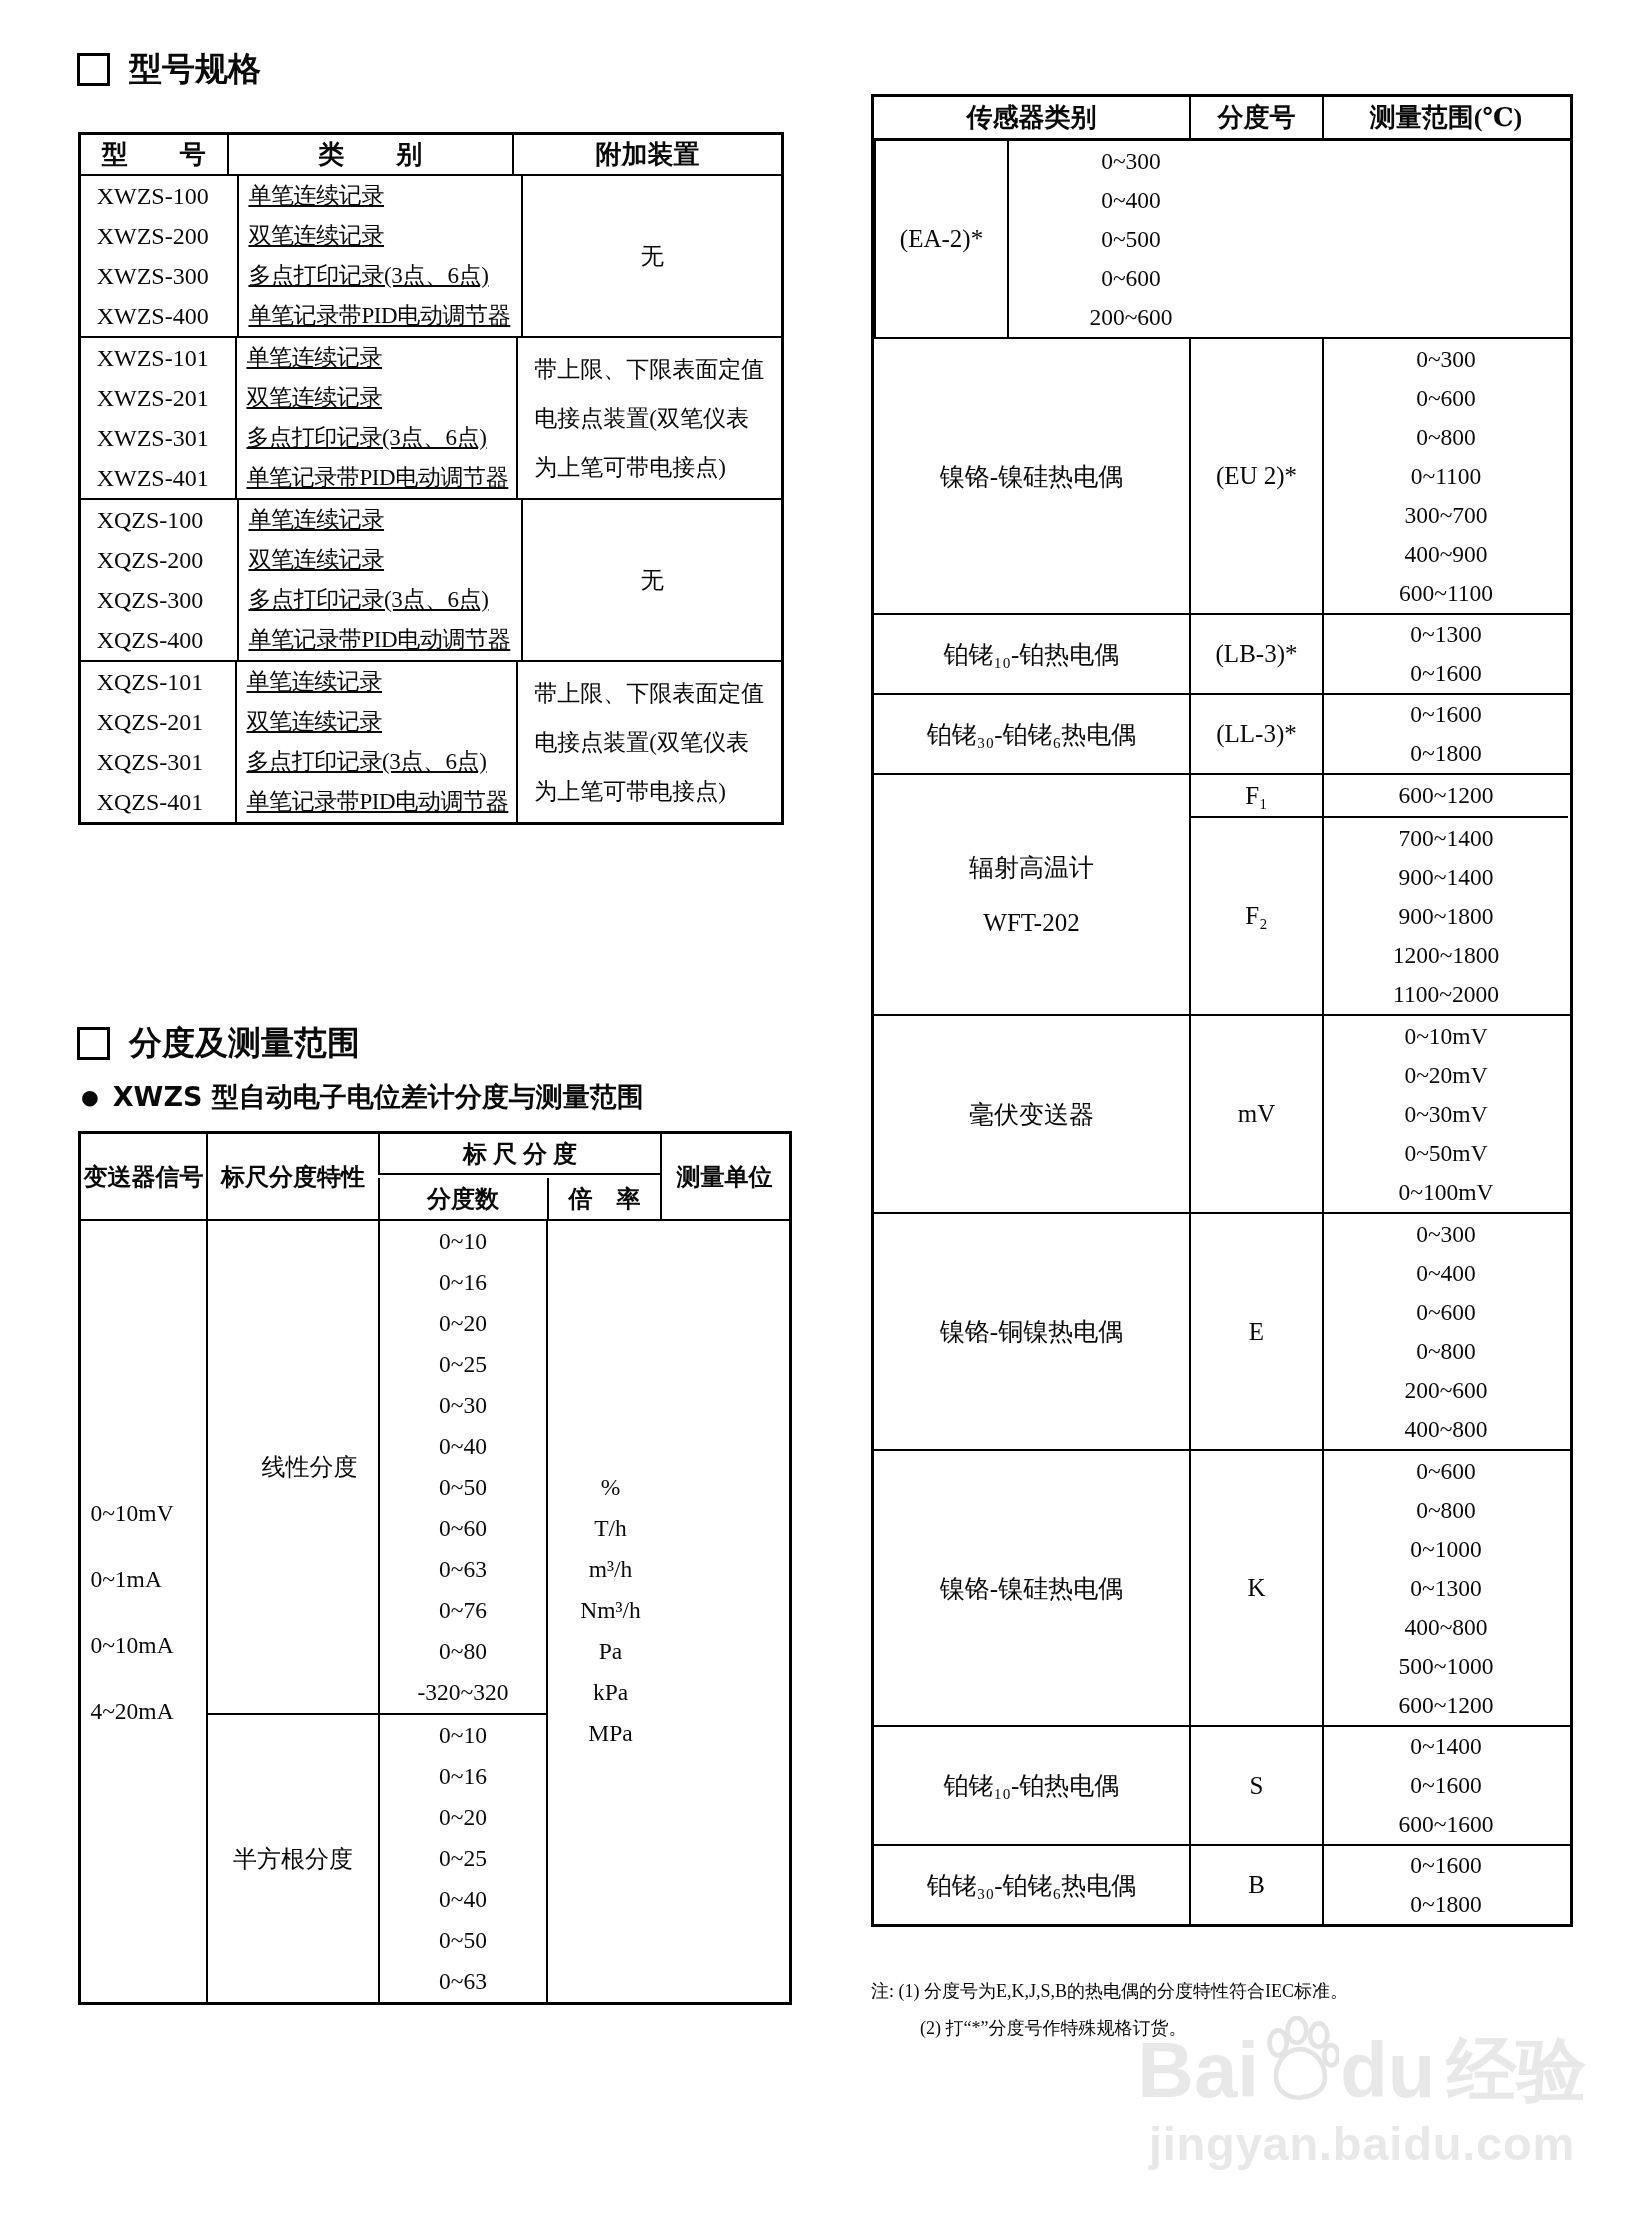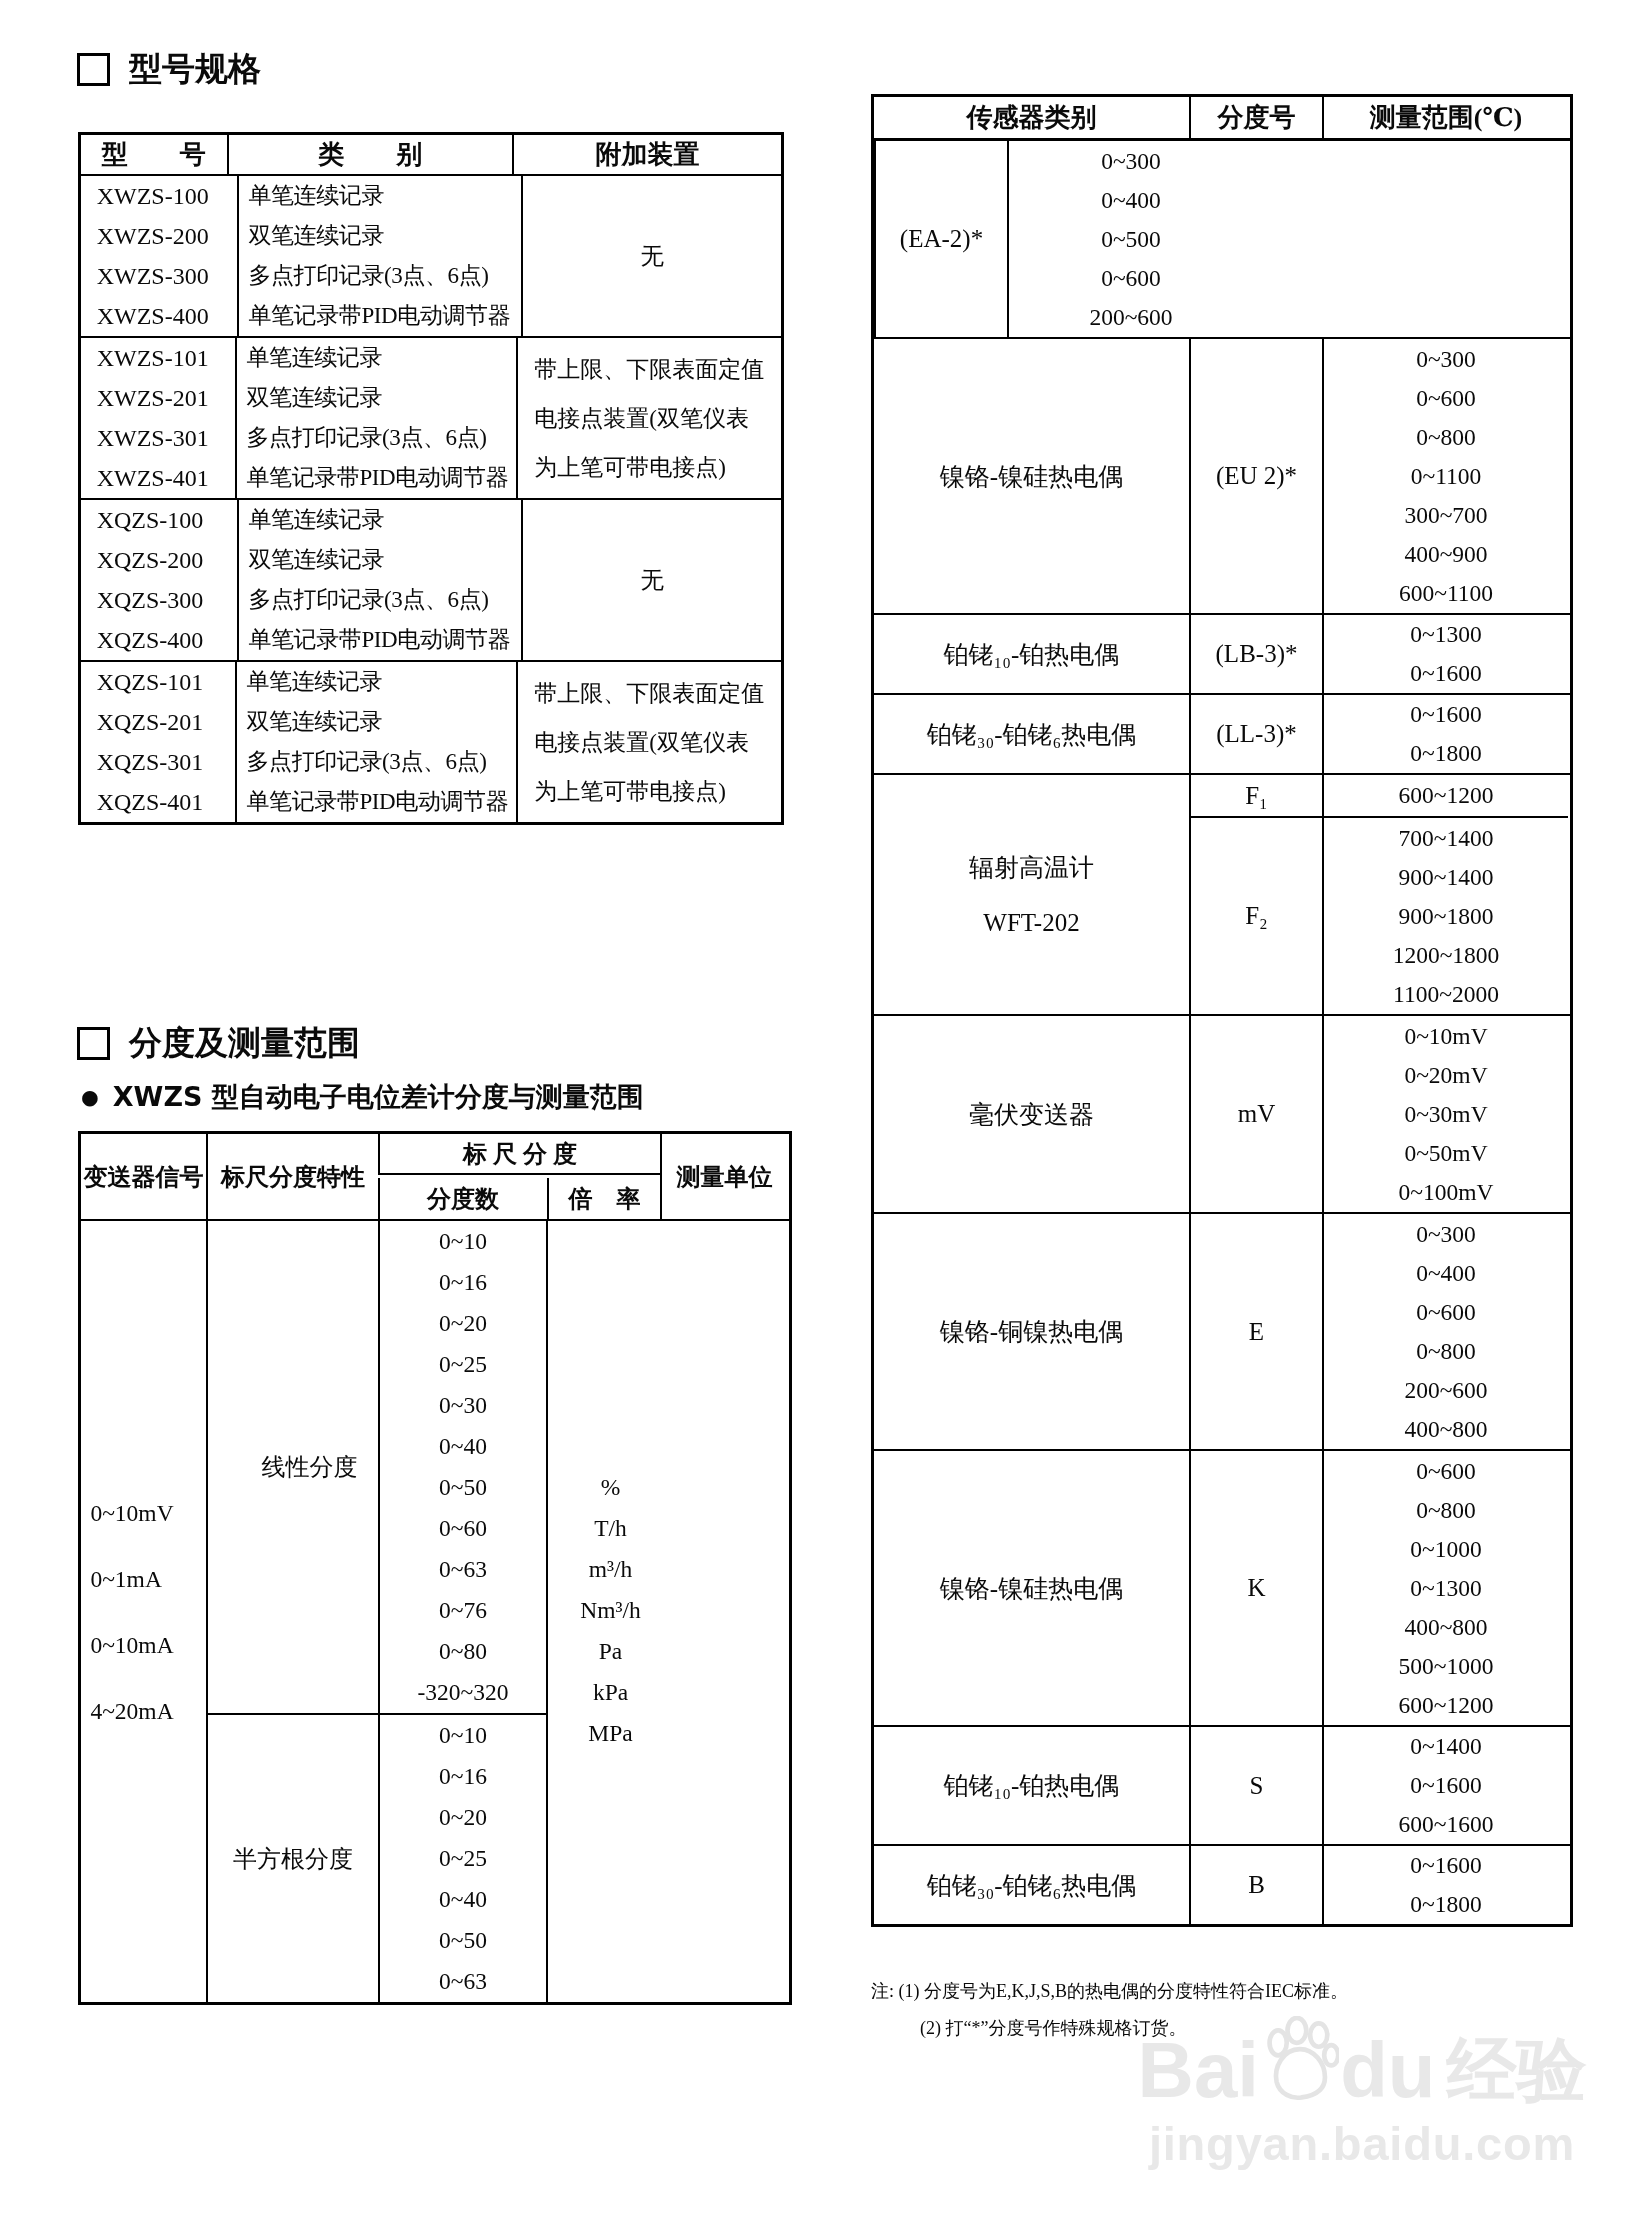--- a/index.html
+++ b/index.html
@@ -16,21 +16,21 @@
   
   #table1{left:78px;top:132px;width:706px;}
   #table1 .hrow{display:flex;height:39px;border-bottom:2.3px solid #000;font-weight:bold;font-size:26px;}
   #table1 .hrow .cell{display:flex;align-items:center;justify-content:center;}
   .t1c1{width:146px;}
   .t1c2{width:284px;border-left:2.3px solid #000;}
   .t1c3{width:268px;border-left:2.3px solid #000;}
   .t1-group{display:flex;height:160px;}
   .t1-group + .t1-group{border-top:2.3px solid #000;}
   .models{padding-left:15.7px;line-height:40px;font-size:24px;display:flex;align-items:center;}
-  .cats{padding-left:9.4px;line-height:40px;font-size:23px;display:flex;align-items:center;letter-spacing:-0.4px;}
+  .cats{padding-left:9.4px;line-height:40px;font-size:23px;display:flex;align-items:center;letter-spacing:-0.4px;text-decoration:underline;}
   .attach{display:flex;align-items:center;justify-content:center;font-size:23.5px;text-align:left;}
   .attach.multi{line-height:49px;padding:0 4.7px;font-size:23px;}
   
   #table2{left:78px;top:1131px;width:714px;}
   #t2-head{position:relative;height:85px;border-bottom:2.3px solid #000;font-weight:bold;font-size:24px;}
   #t2-head .hc{position:absolute;box-sizing:border-box;display:flex;align-items:center;justify-content:center;}
   .h-signal{left:0;top:0;width:125px;height:85px;}
   .h-feature{left:125px;top:0;width:172px;height:85px;border-left:2.3px solid #000;}
   .h-scale{left:297px;top:0;width:282px;height:41px;border-left:2.3px solid #000;border-bottom:2.3px solid #000;}
   .h-div{left:297px;top:44px;width:168px;height:41px;border-left:2.3px solid #000;}

